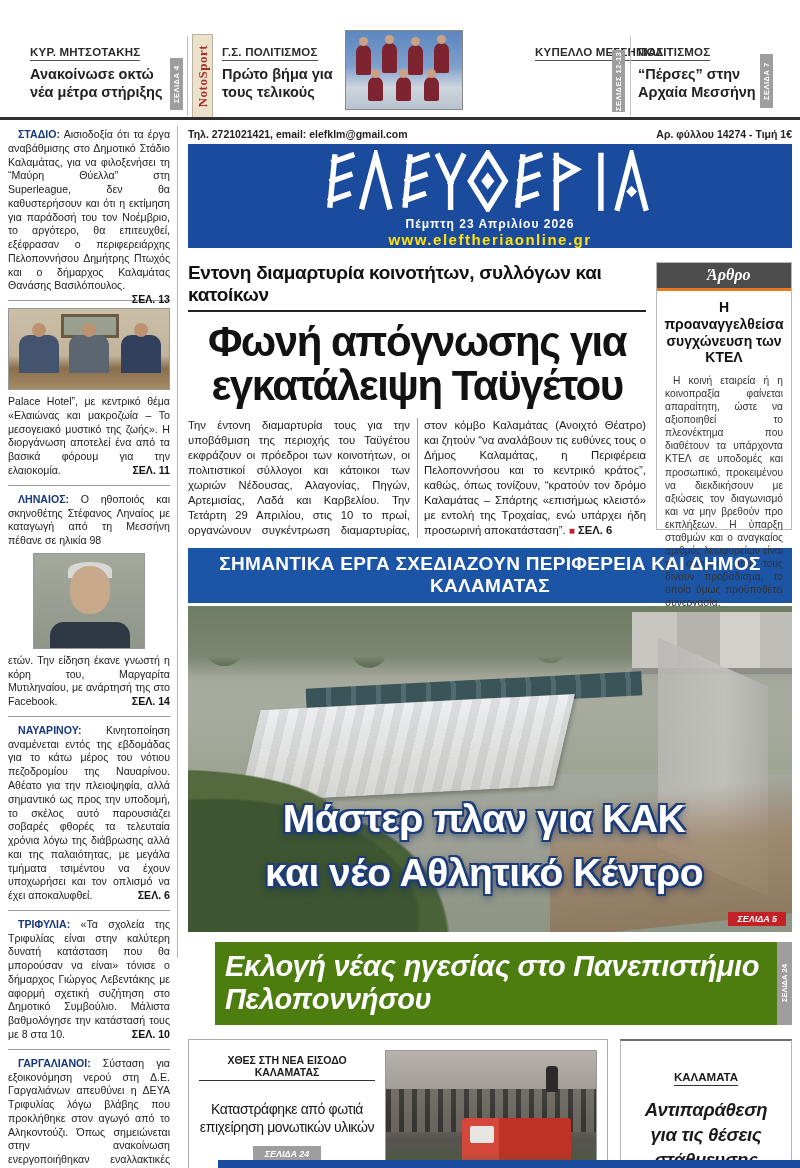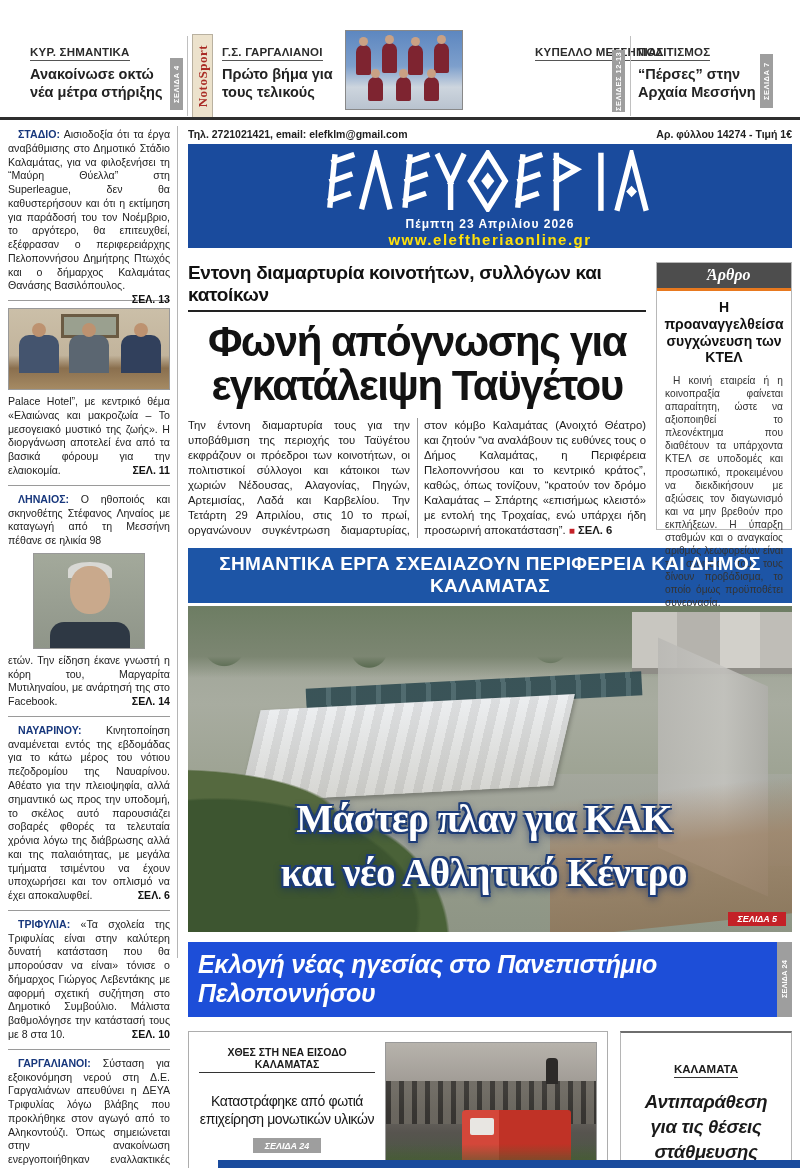--- a/index.html
+++ b/index.html
@@ -80,26 +80,26 @@
   .a-roof::after { content:""; position:absolute; inset:0; background:repeating-linear-gradient(90deg,rgba(0,0,0,.07) 0 9px,rgba(0,0,0,0) 9px 19px); }
   .a-road { position:absolute; top:56px; right:24px; width:110px; height:210px; transform:skewY(24deg); background:linear-gradient(90deg,#b9b8b4,#c6c5c1 60%,#b0afab); opacity:.85; }
   .a-yard { position:absolute; top:168px; left:0; right:0; height:92px; background:linear-gradient(180deg,#a7a9a1,#9b9e96); opacity:.7; }
   .a-veg { position:absolute; bottom:0; left:0; width:58%; height:62%;
     background:radial-gradient(ellipse at 8% 92%,#3d5530 0 44%,rgba(0,0,0,0) 45%),
       radial-gradient(ellipse at 36% 105%,#4a6238 0 42%,rgba(0,0,0,0) 43%),
       radial-gradient(ellipse at -5% 45%,#55693f 0 32%,rgba(0,0,0,0) 33%),
       radial-gradient(ellipse at 20% 70%,#47603a 0 26%,rgba(0,0,0,0) 27%); }
   .a-terra { position:absolute; bottom:6px; right:0; width:40%; height:42%; transform:skewY(-6deg); background:linear-gradient(180deg,rgba(0,0,0,0),#9f8468 40%,#8d7356); opacity:.8; }
   .a-title { position:absolute; left:0; right:12px; top:57%; text-align:center; color:#fff; font-weight:bold; font-size:39px; line-height:1.38; letter-spacing:-0.5px;
-    text-shadow:2px 2px 0 #1d3c78,-2px 2px 0 #1d3c78,2px -2px 0 #1d3c78,-2px -2px 0 #1d3c78,0 3px 8px rgba(15,40,95,.9);font-family:Liberation Serif, serif; }
+    text-shadow:2px 2px 0 #1d3c78,-2px 2px 0 #1d3c78,2px -2px 0 #1d3c78,-2px -2px 0 #1d3c78,0 3px 8px rgba(15,40,95,.9); }
   .a-badge { position:absolute; right:6px; bottom:6px; background:#c42127; color:#fff; font-size:9px; font-weight:bold; font-style:italic; padding:2px 9px; }
 
   
   .green-row { display:flex; margin-top:10px; }
-  .green-banner { flex:1; background:#1d4ed8; color:#fff; font-style:italic; font-weight:bold; font-size:25px; padding:8px 0 9px 10px; letter-spacing:-0.3px; }
+  .green-banner { flex:1; background:#4d7c0f; color:#fff; font-style:italic; font-weight:bold; font-size:29px; padding:8px 0 9px 10px; letter-spacing:-0.3px;margin-left:27px; }
   .green-tab { width:15px; background:#9e9e9e; color:#fff; font-size:7.5px; font-weight:bold; display:flex; align-items:center; justify-content:center; writing-mode:vertical-rl; transform:rotate(180deg); }
 
   
   .bottom-row { display:flex; gap:12px; margin-top:14px; }
   .fire-box { width:420px; border:1px solid #adadad; padding:10px; display:flex; gap:10px; height:168px; }
   .fire-text { width:176px; text-align:center; display:flex; flex-direction:column; align-items:center; }
   .fire-text .kick { font-size:10.5px; font-weight:bold; border-bottom:1px solid #333; padding-bottom:2px; margin:4px 0 8px; }
   .fire-text .hl { font-size:14px; font-weight:normal; line-height:1.25; letter-spacing:-0.4px; color:#161616;margin-top:12px; }
   .badge-gray { background:#9e9e9e; color:#fff; font-size:9px; font-weight:bold; font-style:italic; padding:2.5px 12px; margin-top:10px; display:inline-block; }
   .photo-fire { flex:1; position:relative; border:1px solid #999; overflow:hidden; background:linear-gradient(180deg,#b7b3ac 0%,#9d9892 32%,#6e6a64 46%,#57544f 62%,#4c5744 80%,#3f5434 100%); }
@@ -116,30 +116,30 @@
   .kal-box .hl { font-style:italic; font-weight:bold; font-size:18.5px; line-height:1.35; color:#1a1a1a; letter-spacing:-0.3px; }
 
   .bottom-strip { position:absolute; left:218px; top:1160px; width:582px; height:8px; background:#1a4b9d; }
 </style>
 </head>
 <body>
 
 <div class="page">
 
   <div class="teaser" style="left:30px; top:42px; width:140px;">
-    <span class="kick">ΚΥΡ. ΣΗΜΑΝΤΙΚΑ</span>
+    <span class="kick">ΚΥΡ. ΜΗΤΣΟΤΑΚΗΣ</span>
     <div class="ttl">Ανακοίνωσε οκτώ νέα μέτρα στήριξης</div>
   </div>
   <div class="vtab" style="left:170px; top:58px; height:52px;">ΣΕΛΙΔΑ 4</div>
   <div class="vline" style="left:187px; top:36px; height:80px;"></div>
   <div class="noto" style="left:192px; top:34px; width:21px; height:84px;">
     <span>NotoSport</span>
   </div>
   <div class="teaser" style="left:222px; top:42px; width:118px;">
-    <span class="kick">Γ.Σ. ΓΑΡΓΑΛΙΑΝΟΙ</span>
+    <span class="kick">Γ.Σ. ΠΟΛΙΤΙΣΜΟΣ</span>
     <div class="ttl">Πρώτο βήμα για τους τελικούς</div>
   </div>
   <div class="photo-team">
     <span class="player" style="left:10px; top:14px;"></span>
     <span class="player" style="left:36px; top:12px;"></span>
     <span class="player" style="left:62px; top:14px;"></span>
     <span class="player" style="left:88px; top:12px;"></span>
     <span class="player" style="left:22px; top:46px; height:24px;"></span>
     <span class="player" style="left:50px; top:46px; height:24px;"></span>
     <span class="player" style="left:78px; top:46px; height:24px;"></span>

